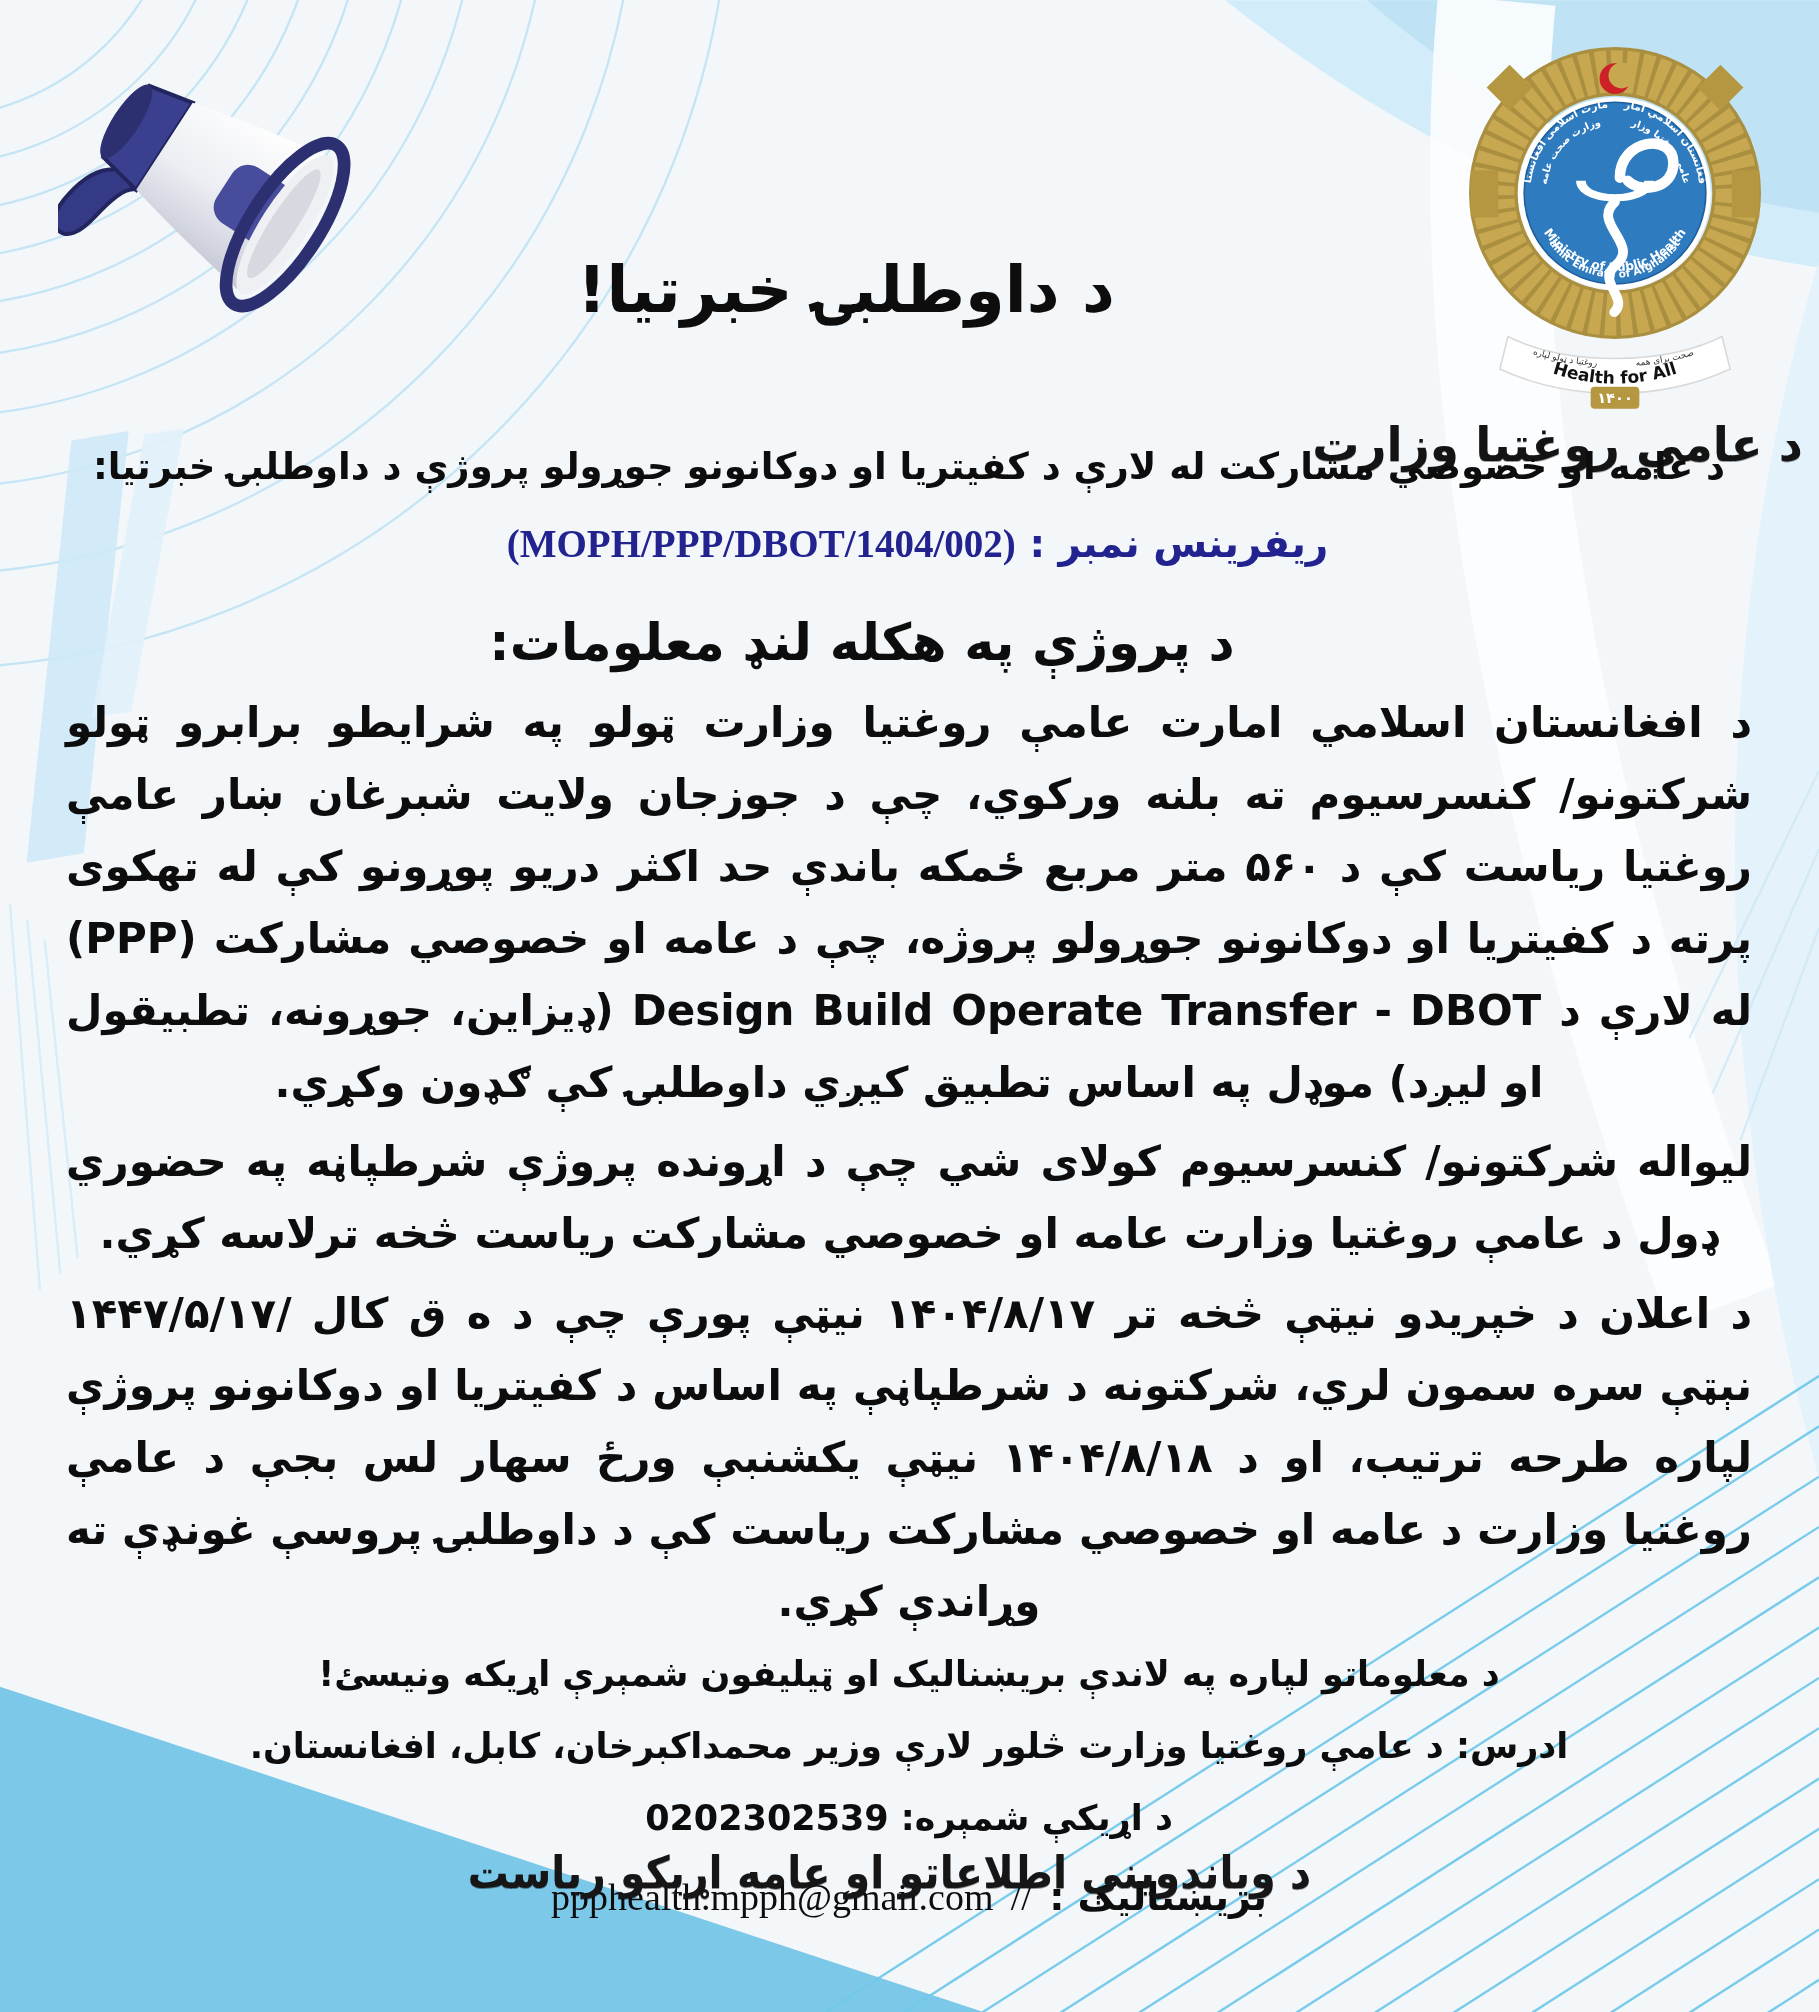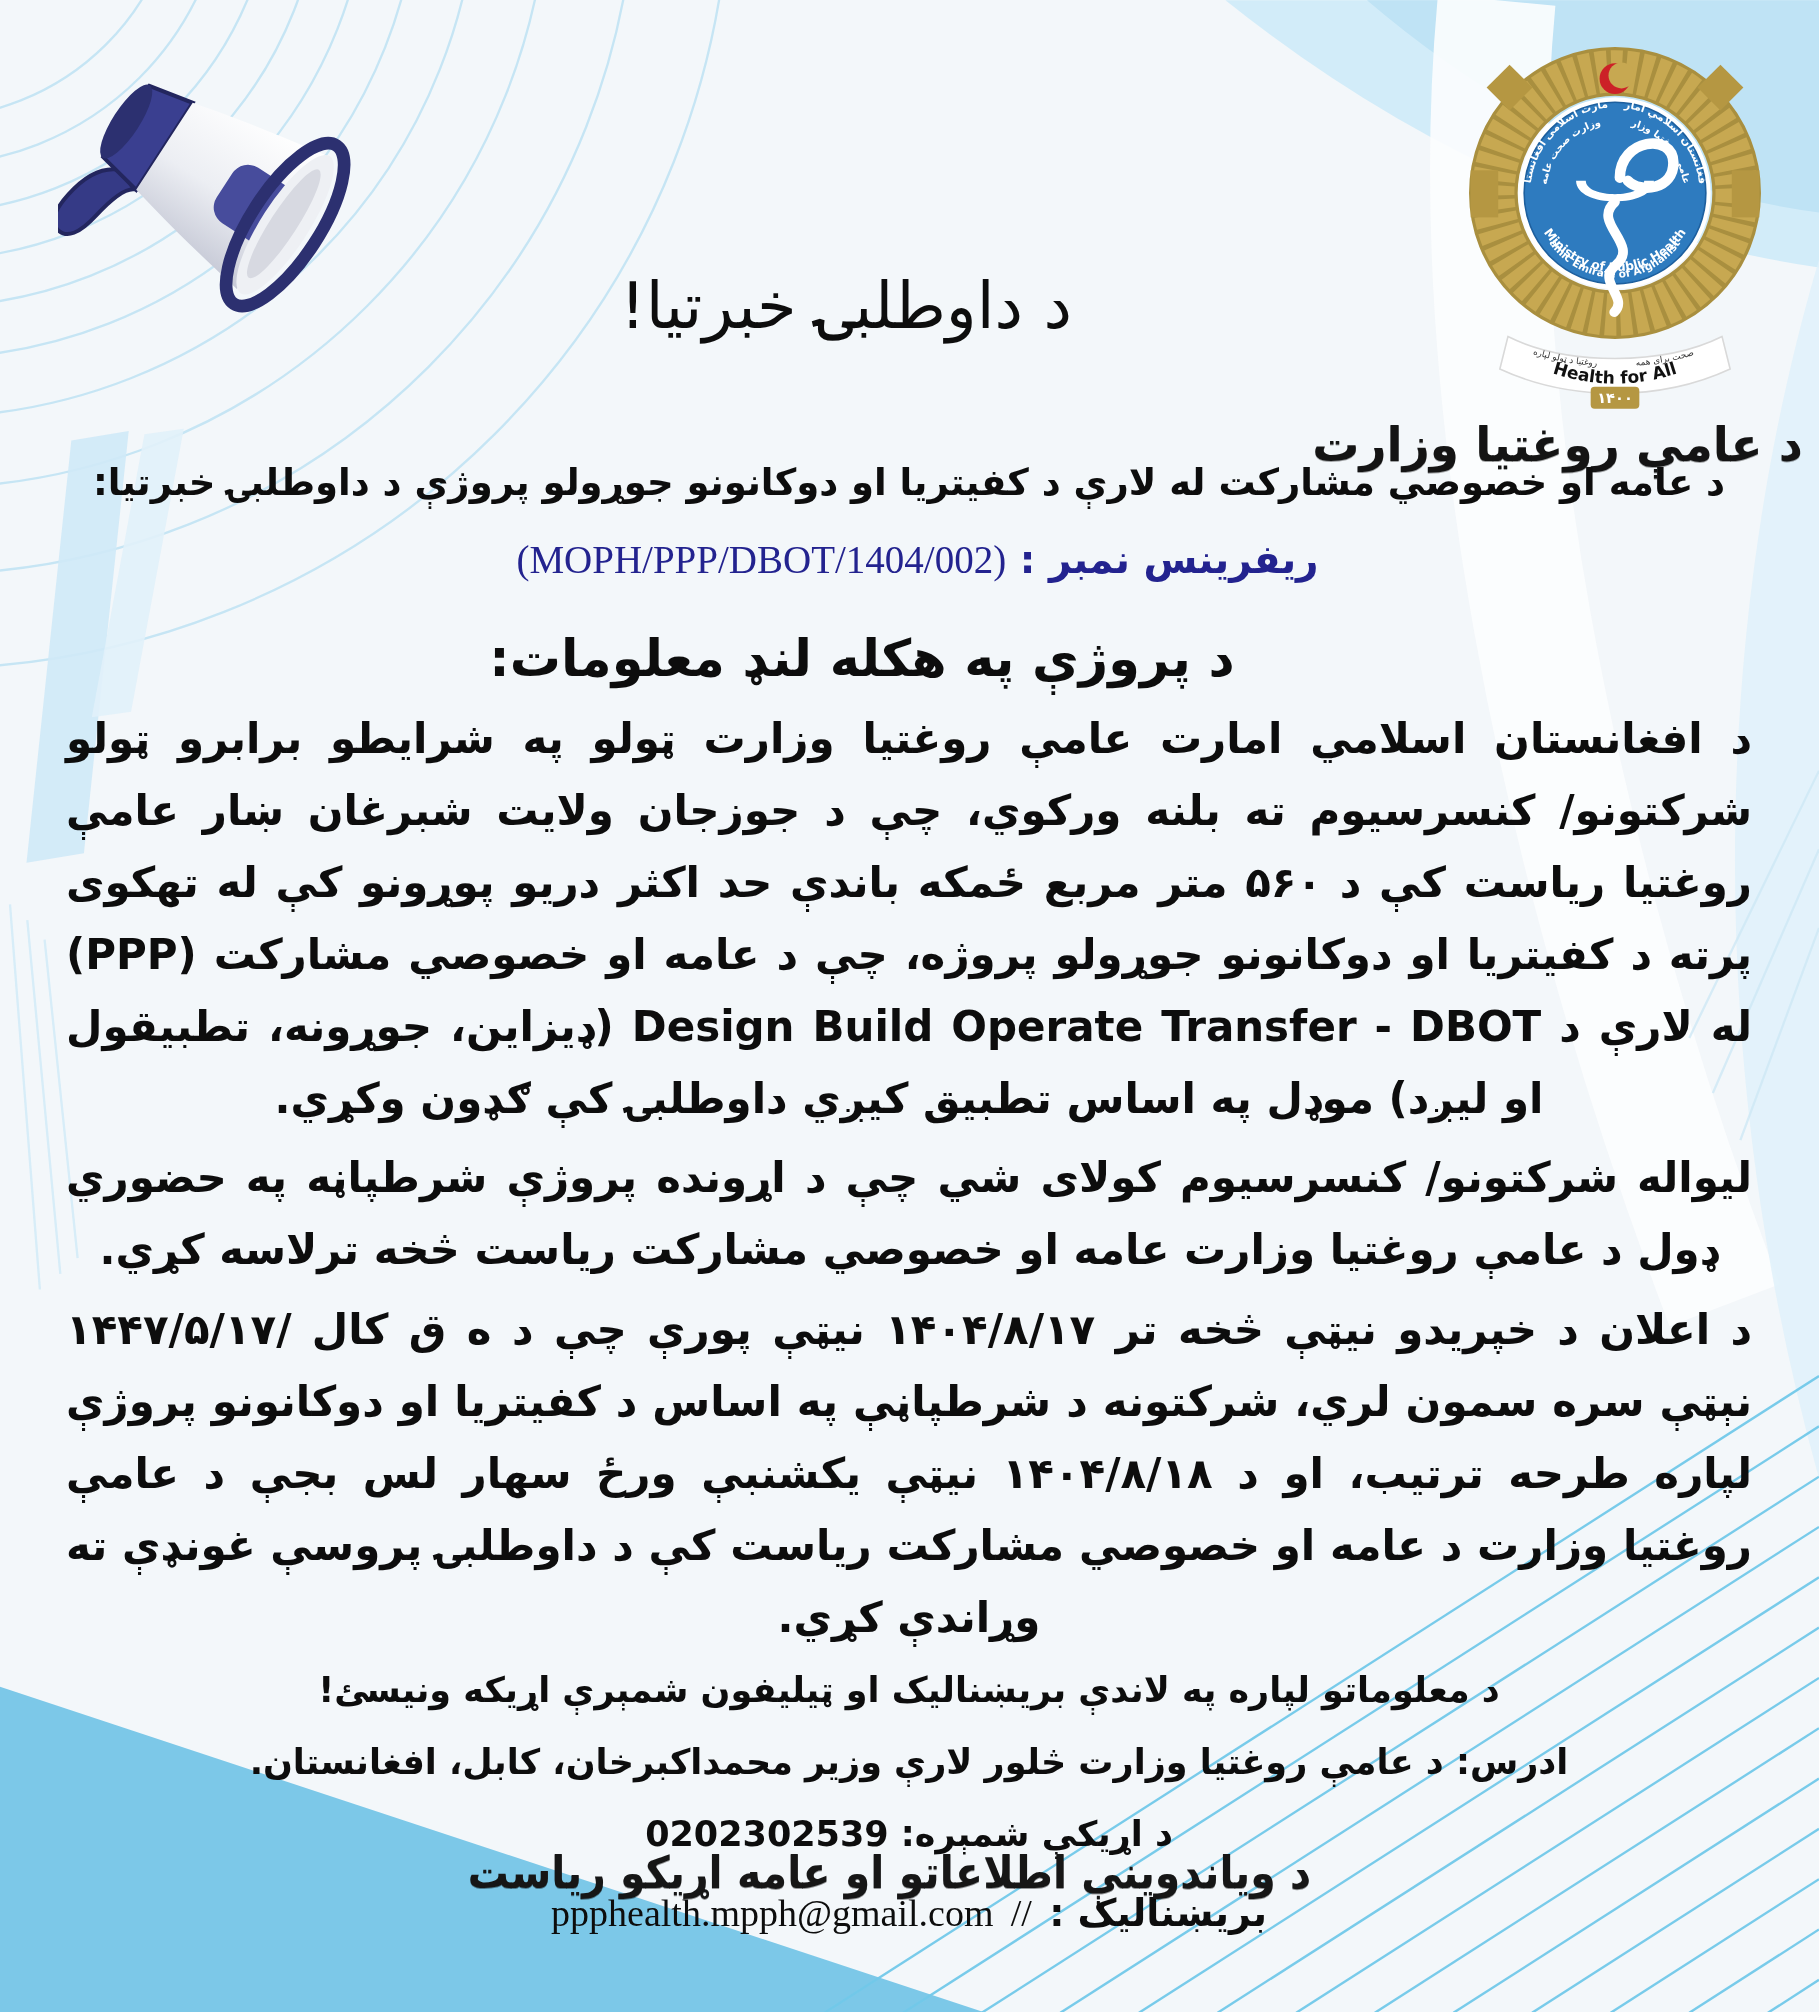--- a/index.html
+++ b/index.html
@@ -13,25 +13,25 @@
   
   .logo{position:absolute;left:1427px;top:43px;width:377px;text-align:center;}
   .logo svg{display:block;margin:0 auto;}
   .ministry-callig{
     margin-top:4.7px;font-size:47px;font-weight:700;color:#141414;direction:rtl;
     letter-spacing:-0.8px;text-shadow:0 0.8px 0 rgba(0,0,0,.35);white-space:nowrap;
   }
   
   .content{position:relative;padding:250px 67px 0 67px;direction:rtl;text-align:center;}
   .title{
-    font-size:64px;font-weight:400;margin:16px;line-height:1.25;position:relative;left:-63px;
+    font-size:64px;font-weight:700;margin:0;line-height:1.25;position:relative;left:-63px;
   }
   .intro{font-size:37px;font-weight:700;margin:101px 0 0 0;line-height:72px;}
   .ref-line{font-size:39px;font-weight:700;margin:4.7px 0 0 0;line-height:72px;color:#23238f;}
-  .ref-line .lat{font-family:"Liberation Serif",serif;font-weight:400;margin-left:17px;}
+  .ref-line .lat{font-family:"Liberation Serif",serif;font-weight:700;margin-left:17px;}
   .section-heading{font-size:51px;font-weight:700;margin:27px 0 0 0;line-height:72px;position:relative;left:-47px;}
   p.body-just{
     font-size:42px;font-weight:700;margin:7.9px 0 0 0;line-height:72px;
     text-align:justify;text-align-last:center;
   }
   p.body-center{font-size:35px;font-weight:700;margin:0;line-height:72px;text-align:center;}
   .email-line{
     display:flex;direction:rtl;justify-content:center;align-items:baseline;gap:17.3px;
     font-size:38px;font-weight:700;margin-top:6.3px;line-height:72px;
   }

